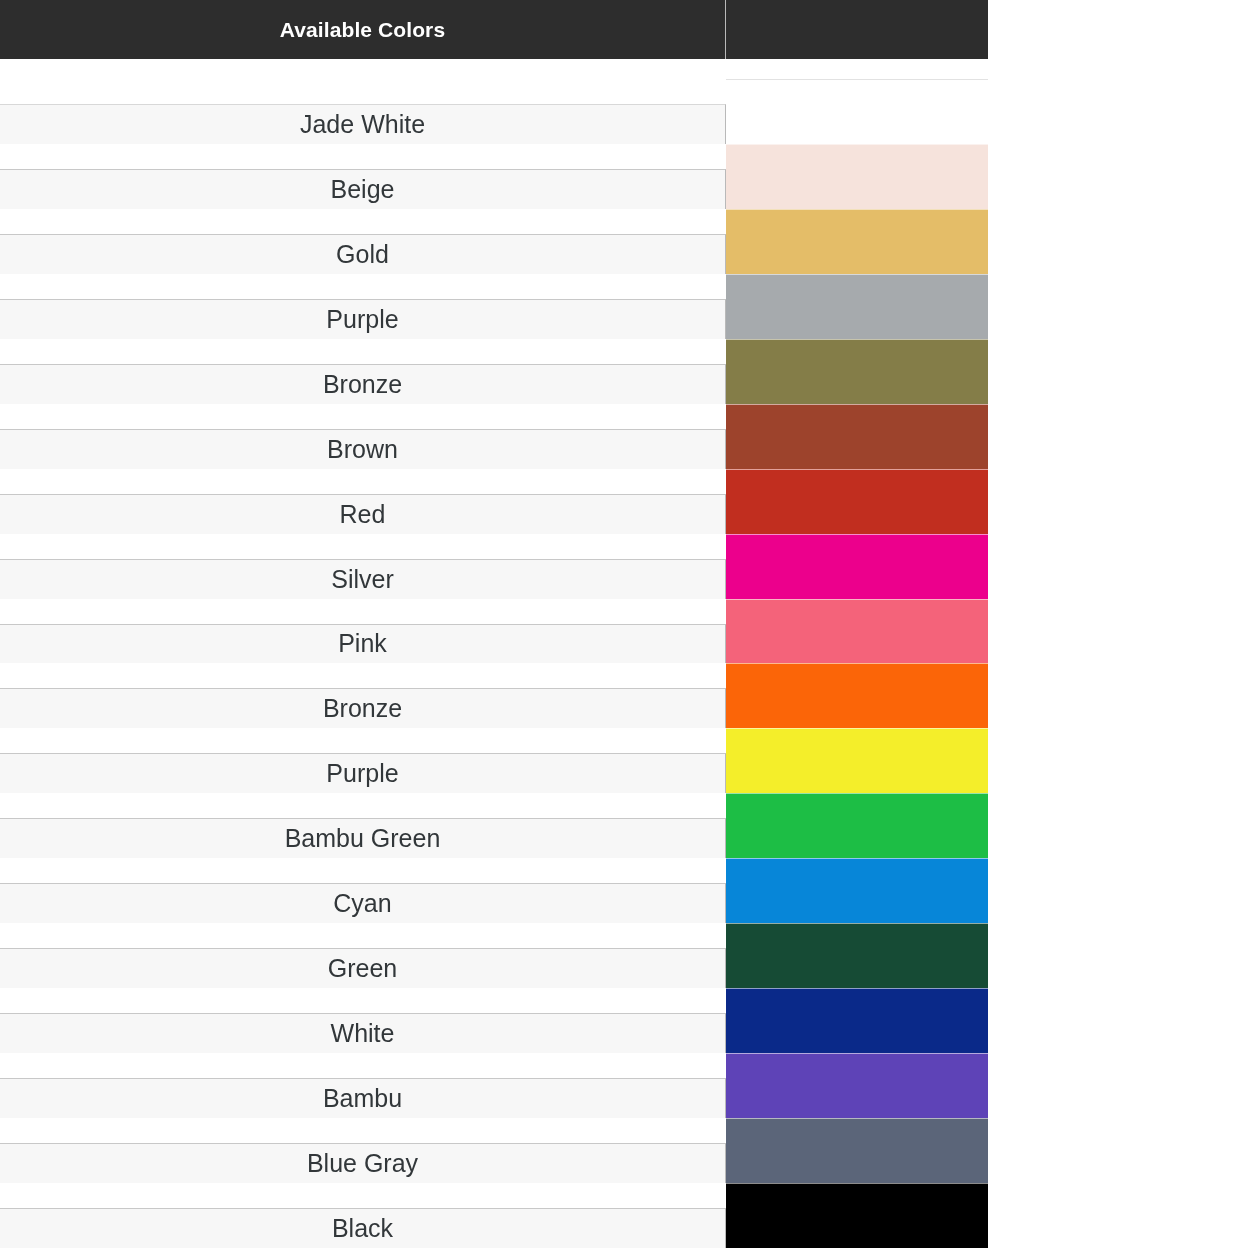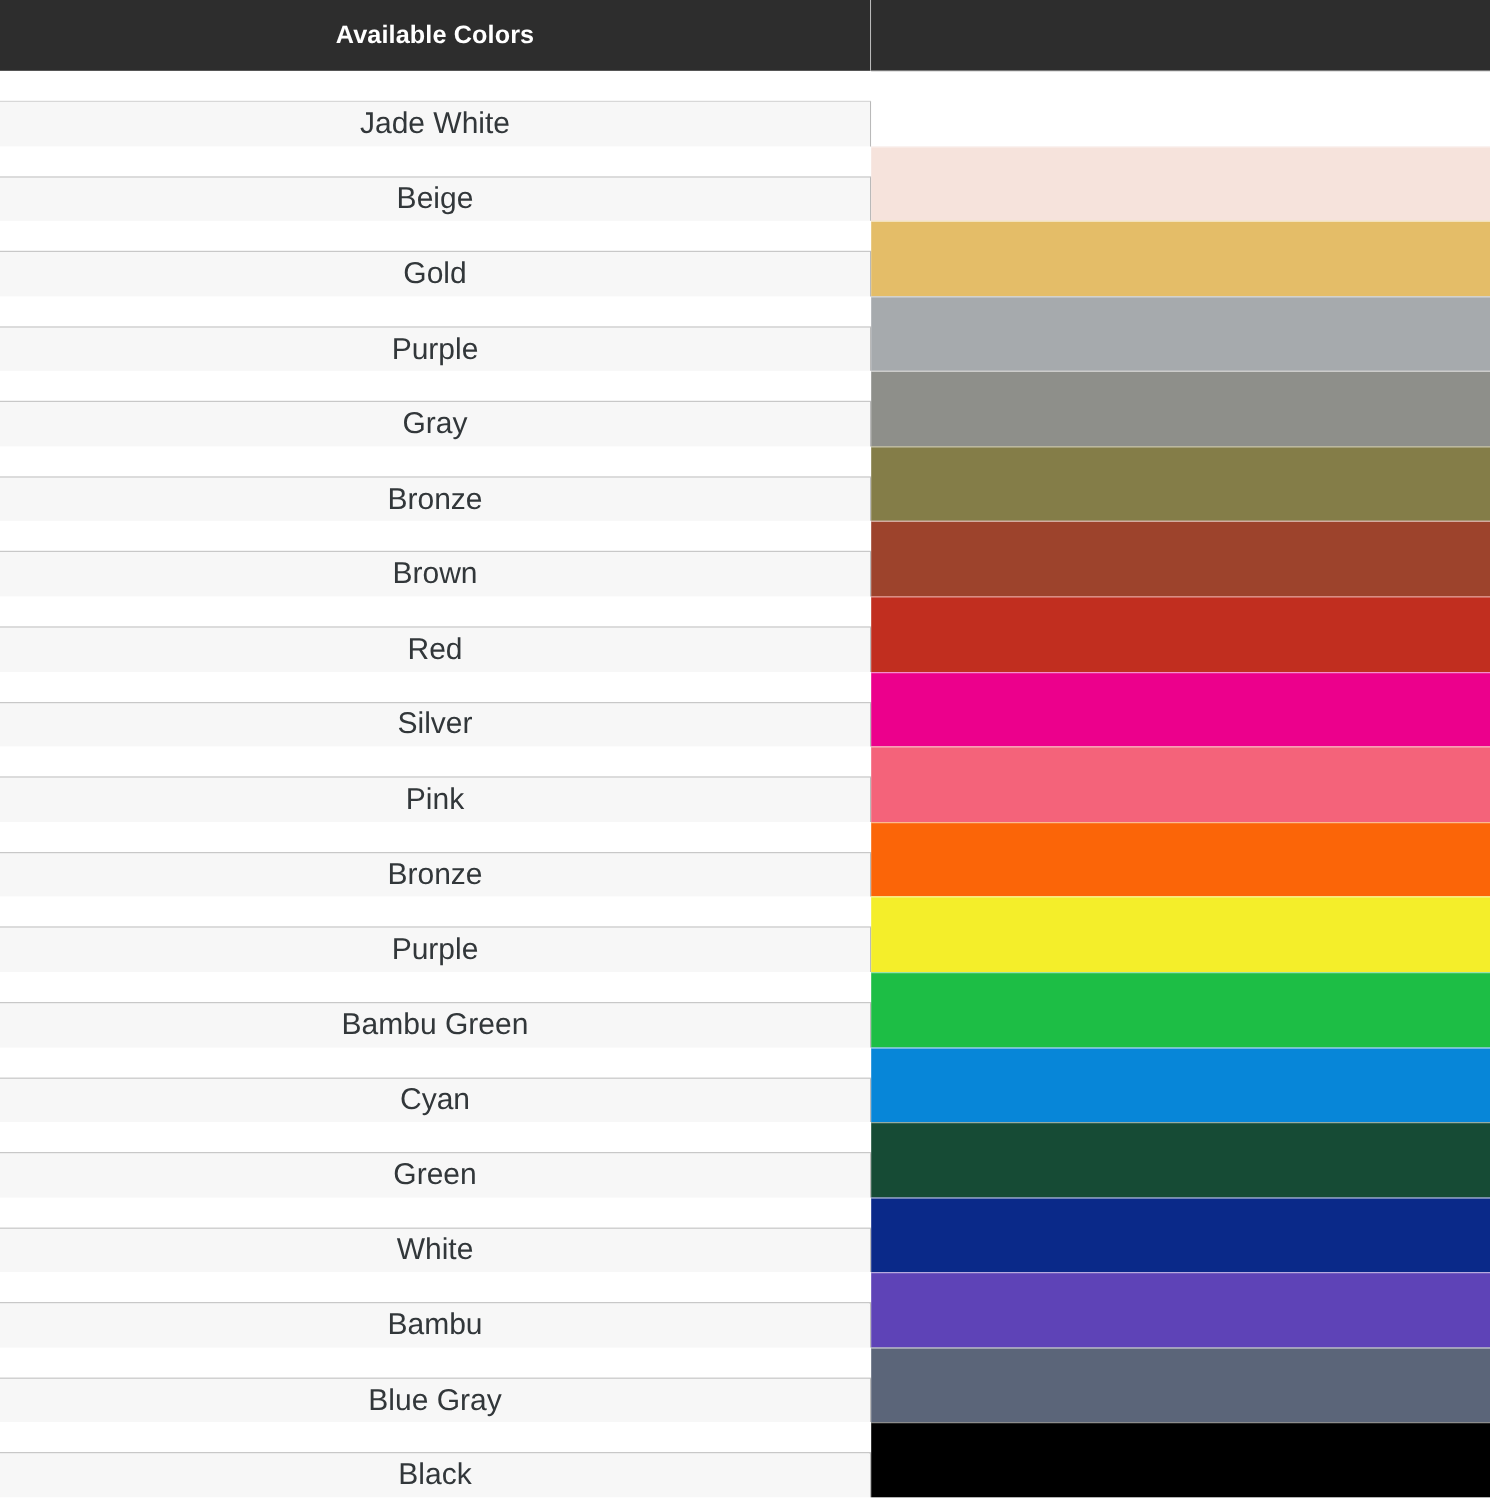--- a/index.html
+++ b/index.html
@@ -6,25 +6,26 @@
 
   html, body {
     width: 1242px;
     height: 1248px;
     background: #ffffff;
     font-family: "Liberation Sans", "DejaVu Sans", sans-serif;
     overflow: hidden;
   }
 
   .color-table {
-    width: 1242px;
+    width: 988px;
     height: 1248px;
     display: flex;
     flex-direction: column;
     border-collapse: collapse;
+    gap: 20px;
   }
 
   
   .table-header {
     display: flex;
     height: 59px;
     flex: 0 0 59px;
     background: #2d2d2d;
   }
 
@@ -125,26 +126,20 @@
         <div class="swatch-cell" style="background: rgb(228, 189, 104);"></div>
       </div>
       <div class="color-row">
         <div class="name-cell">
           <span class="name-text">Purple</span>
         </div>
         <div class="swatch-cell" style="background: rgb(166, 170, 173);"></div>
       </div>
       <div class="color-row">
         <div class="name-cell">
-          <span class="name-text">Gray</span>
-        </div>
-        <div class="swatch-cell" style="background: rgb(142, 143, 138);"></div>
-      </div>
-      <div class="color-row">
-        <div class="name-cell">
           <span class="name-text">Bronze</span>
         </div>
         <div class="swatch-cell" style="background: rgb(132, 125, 72);"></div>
       </div>
       <div class="color-row">
         <div class="name-cell">
           <span class="name-text">Brown</span>
         </div>
         <div class="swatch-cell" style="background: rgb(157, 67, 44);"></div>
       </div>

